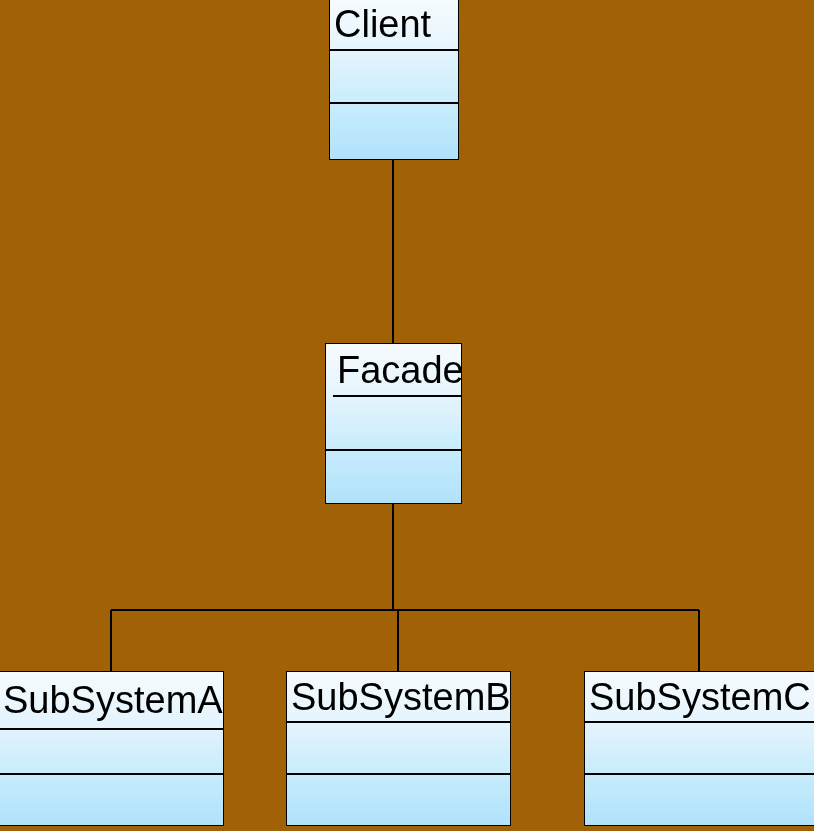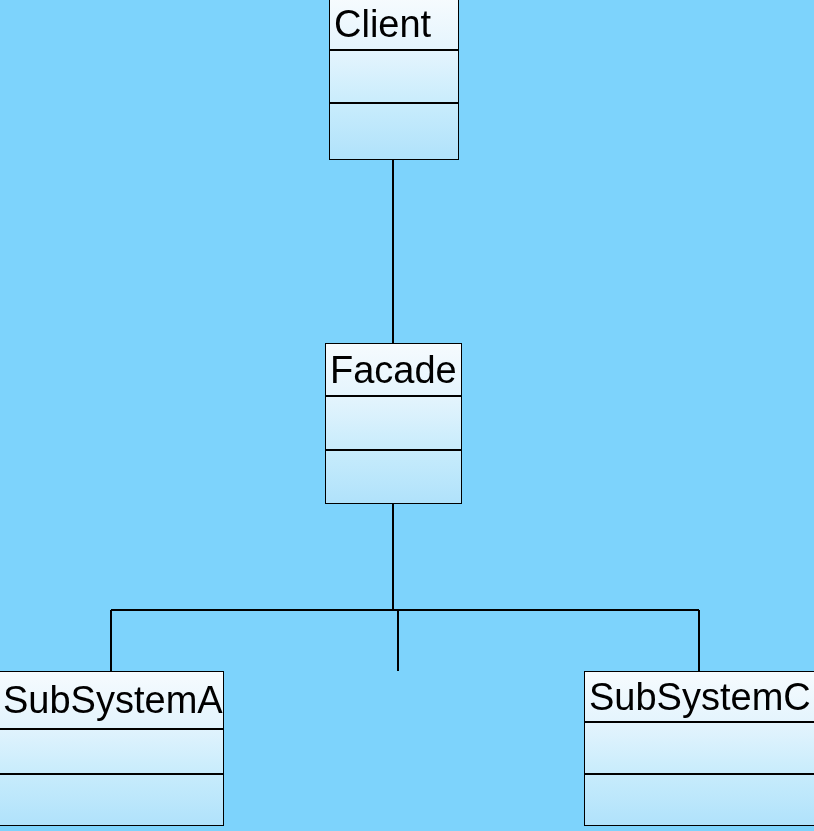--- a/index.html
+++ b/index.html
@@ -5,21 +5,21 @@
 <style>
   html, body {
     margin: 0;
     padding: 0;
     background: #000000;
   }
   #canvas {
     position: relative;
     width: 814px;
     height: 831px;
-    background: #7dd3fc;
+    background: #a16207;
     overflow: hidden;
     font-family: "Liberation Sans", sans-serif;
   }
 
   
   .uml-class {
     position: absolute;
     box-sizing: border-box;
     border: 1px solid #000000;
     background: linear-gradient(to bottom, #f6fbfe 0%, #e4f4fd 33%, #c8ecfc 66%, #b0e2fb 100%);
@@ -75,31 +75,36 @@
     <line x1="699" y1="610" x2="699" y2="671" stroke="#000000" stroke-width="2"></line>
   </svg>
 
   <div class="uml-class" id="box-client" style="left: 329px; top: -1px; width: 130px; height: 161px; border-top: none;">
     <div class="uml-name" style="height: 52px; font-size: 38px;">Client</div>
     <div class="uml-attrs" style="top: 52px; height: 53px;"></div>
     <div class="uml-ops" style="top: 105px; bottom: 0px;"></div>
   </div>
 
   <div class="uml-class" id="box-facade" style="left: 325px; top: 343px; width: 137px; height: 161px;">
-    <div class="uml-name" style="height: 53px; font-size: 38px;">Facade</div>
+    <div class="uml-name" style="height: 53px; font-size: 38px; margin-left: 7px;">Facade</div>
     <div class="uml-attrs" style="top: 53px; height: 54px;"></div>
     <div class="uml-ops" style="top: 107px; bottom: 0px;"></div>
   </div>
 
   <div class="uml-class" id="box-subsystema" style="left: -1px; top: 671px; width: 225px; height: 155px; border-left: none;">
     <div class="uml-name" style="height: 58px; font-size: 38px;">SubSystemA</div>
     <div class="uml-attrs" style="top: 51px; height: 52px;"></div>
     <div class="uml-ops" style="top: 103px; bottom: 0px;"></div>
   </div>
 
+  <div class="uml-class" id="box-subsystemb" style="left: 286px; top: 671px; width: 225px; height: 155px;">
+    <div class="uml-name" style="height: 51px; font-size: 38px;">SubSystemB</div>
+    <div class="uml-attrs" style="top: 51px; height: 52px;"></div>
+    <div class="uml-ops" style="top: 103px; bottom: 0px;"></div>
+  </div>
 
   <div class="uml-class" id="box-subsystemc" style="left: 584px; top: 671px; width: 231px; height: 155px; border-right: none;">
     <div class="uml-name" style="height: 51px; font-size: 38px;">SubSystemC</div>
     <div class="uml-attrs" style="top: 51px; height: 52px;"></div>
     <div class="uml-ops" style="top: 103px; bottom: 0px;"></div>
   </div>
 
 </div>
 
 </body></html>

